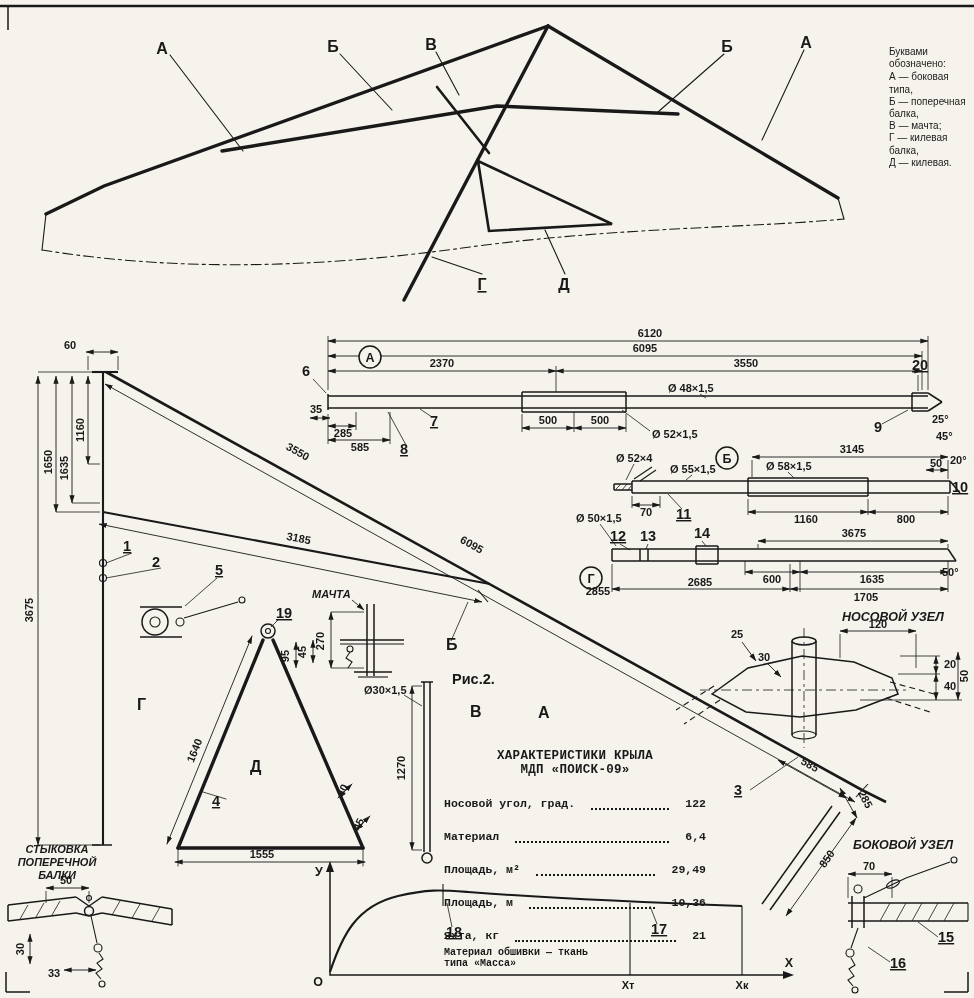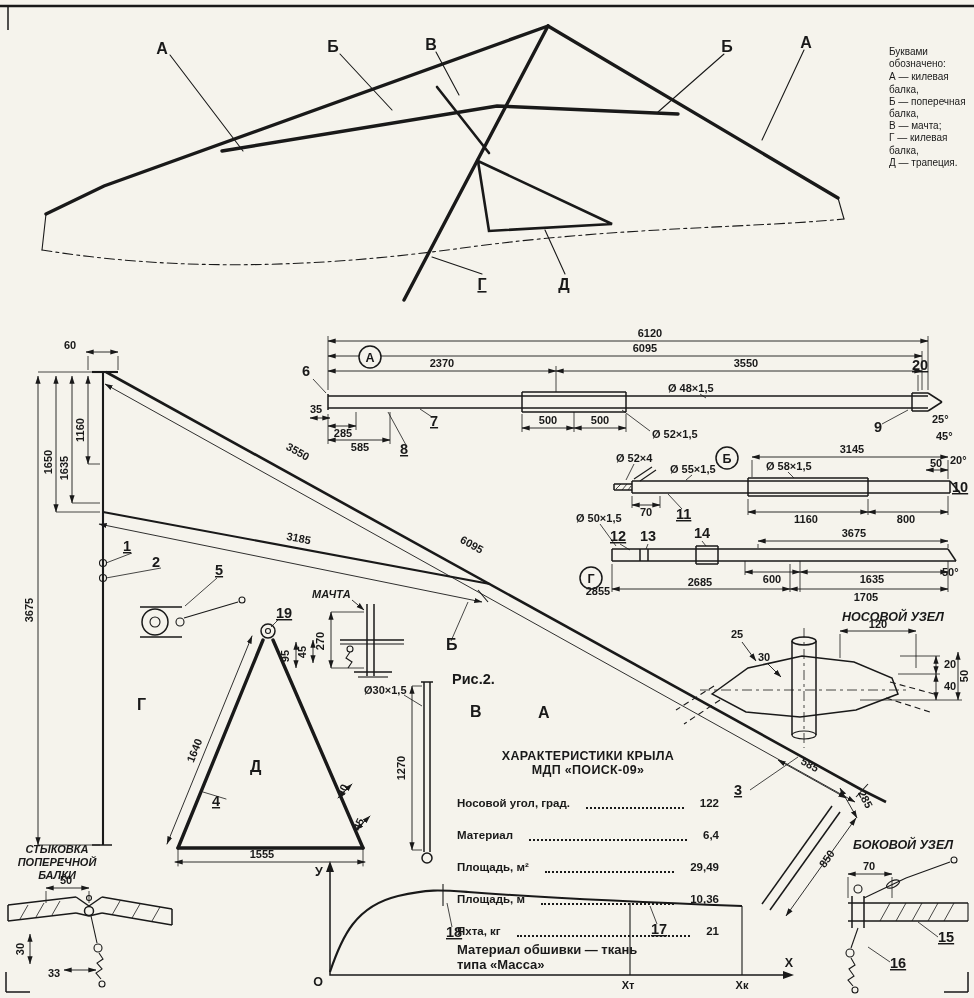--- a/index.html
+++ b/index.html
@@ -13,25 +13,25 @@
   .dima{stroke:#191919;fill:none;stroke-width:.9;marker-end:url(#arr);}
   .x{stroke:#191919;fill:none;stroke-width:.8}
   .dash{stroke-dasharray:10 4 3 4}
   .dsh{stroke-dasharray:6 4}
   .fil{fill:#191919;stroke:none}
   .paper{fill:#f5f3ec}
   text{fill:#191919;stroke:none;font-family:"Liberation Sans",sans-serif;font-weight:700;}.t11{font-size:11px}.t12{font-size:12.5px}.t14{font-size:14.5px}.t16{font-size:16px}
   .mid{text-anchor:middle}.u{text-decoration:underline}.it{font-style:italic}
   .legend{position:absolute;left:889px;top:46px;width:82px;font-size:10px;font-weight:400;line-height:1.22;}
   .legend .lt{margin-bottom:1px;}
-  .specs{position:absolute;left:457px;top:749px;width:262px;}
+  .specs{position:absolute;left:444px;top:749px;width:262px;font-family:Liberation Mono, monospace;}
   .specs .tt{text-align:center;font-size:12.5px;font-weight:700;letter-spacing:.3px;}
-  .specs .row{display:flex;align-items:center;font-size:11.5px;font-weight:700;margin-top:20px;gap:12px;}
+  .specs .row{display:flex;align-items:flex-end;font-size:11.5px;font-weight:700;margin-top:20px;gap:12px;}
   .specs .dots{flex:1;border-bottom:2px dotted #191919;margin:0 4px;height:9px;}
-  .specs .note{font-size:13px;font-weight:700;margin-top:5px;}
+  .specs .note{font-size:10px;font-weight:700;margin-top:5px;}
 </style>
 </head>
 <body>
 
 <div class="page">
 <svg class="art" width="974" height="998" viewBox="0 0 974 998">
   <defs>
     <marker id="arr" viewBox="0 0 10 10" refX="9.5" refY="5" markerWidth="9" markerHeight="9" orient="auto-start-reverse">
       <path d="M0,1.8 L10,5 L0,8.2 Z" fill="#191919"></path>
     </marker>
@@ -466,25 +466,25 @@
     <line class="s08 x" x1="890" y1="962" x2="868" y2="947"></line>
   </g>
   <text class="t12 it mid" x="903" y="849">БОКОВОЙ УЗЕЛ</text>
   <text class="t11 mid" x="869" y="870">70</text>
   <text class="t14 u" x="938" y="942">15</text>
   <text class="t14 u" x="890" y="968">16</text>
 </svg>
 
 <div class="legend">
   <div class="lt">Буквами обозначено:</div>
-  <div>А — килевая балка,</div>
+  <div>А — боковая типа,</div>
   <div>Б — поперечная балка,</div>
   <div>В — мачта;</div>
   <div>Г — килевая балка,</div>
-  <div>Д — трапеция.</div>
+  <div>Д — килевая.</div>
 </div>
 
 <div class="specs">
   <div class="tt">ХАРАКТЕРИСТИКИ КРЫЛА</div>
   <div class="tt" style="margin-bottom:6px">МДП «ПОИСК-09»</div>
   <div class="row">
     <span>Носовой угол, град.</span>
         <span class="dots"></span>
         <span>122</span>
   </div>

